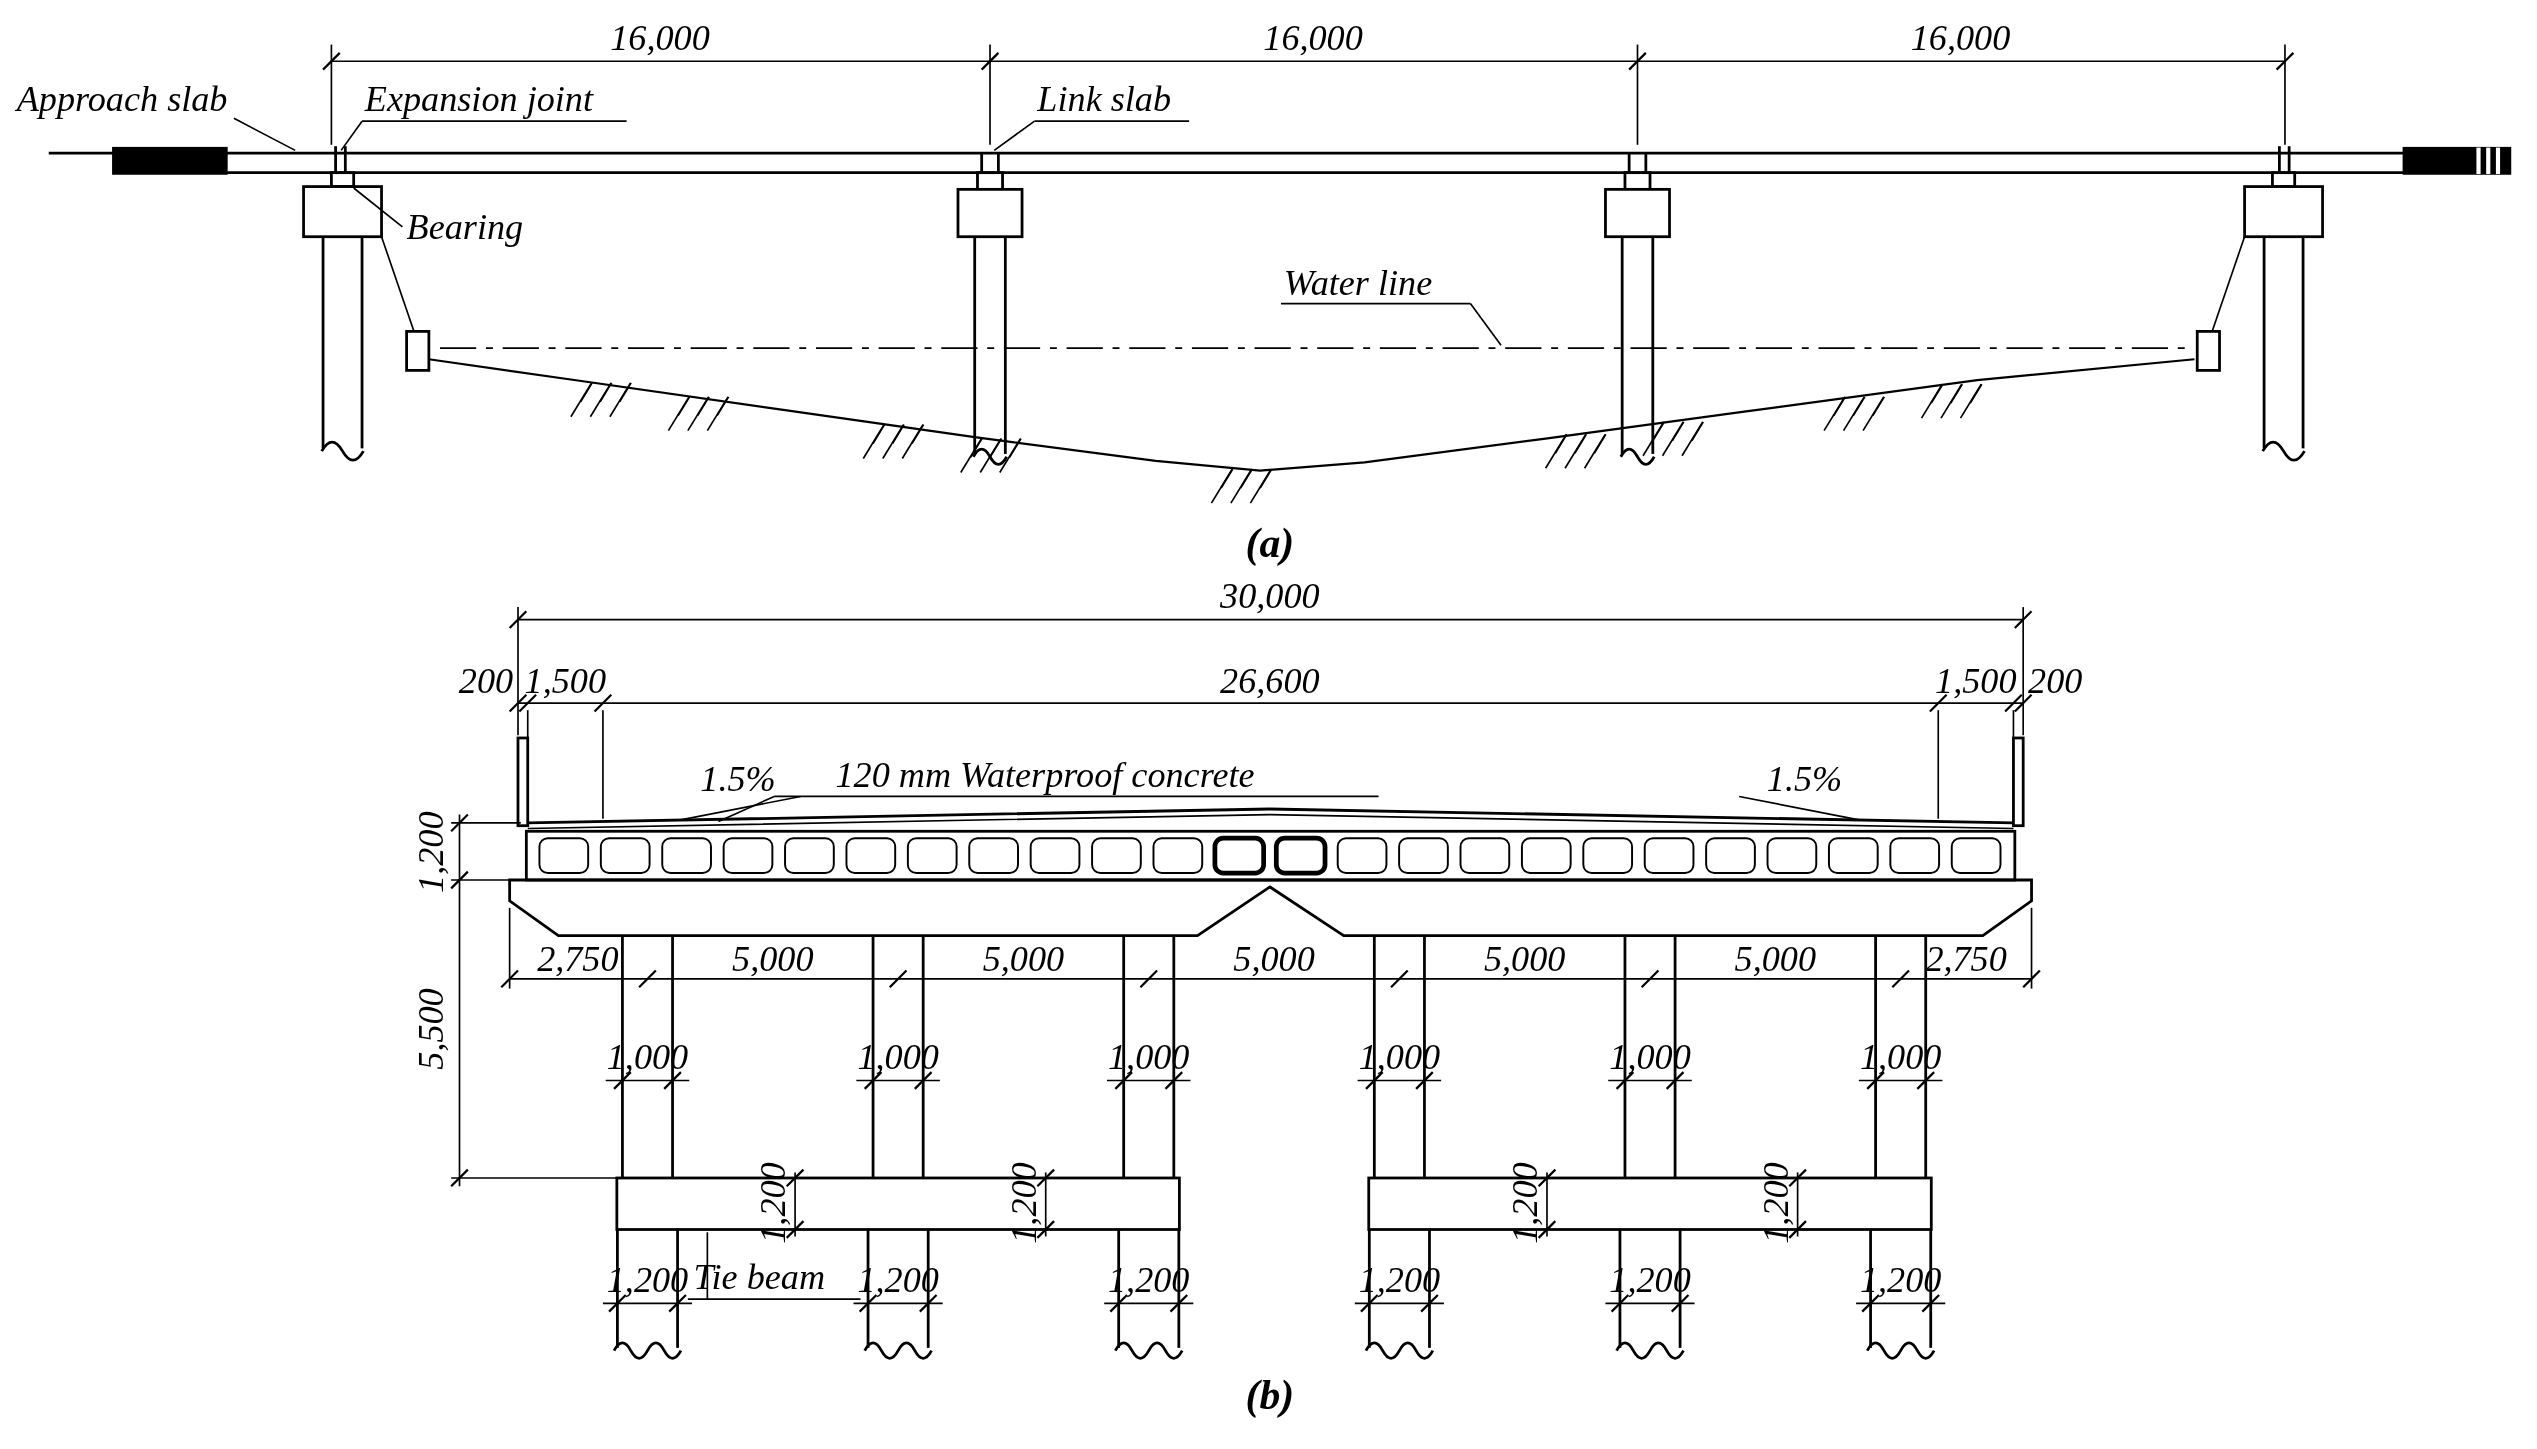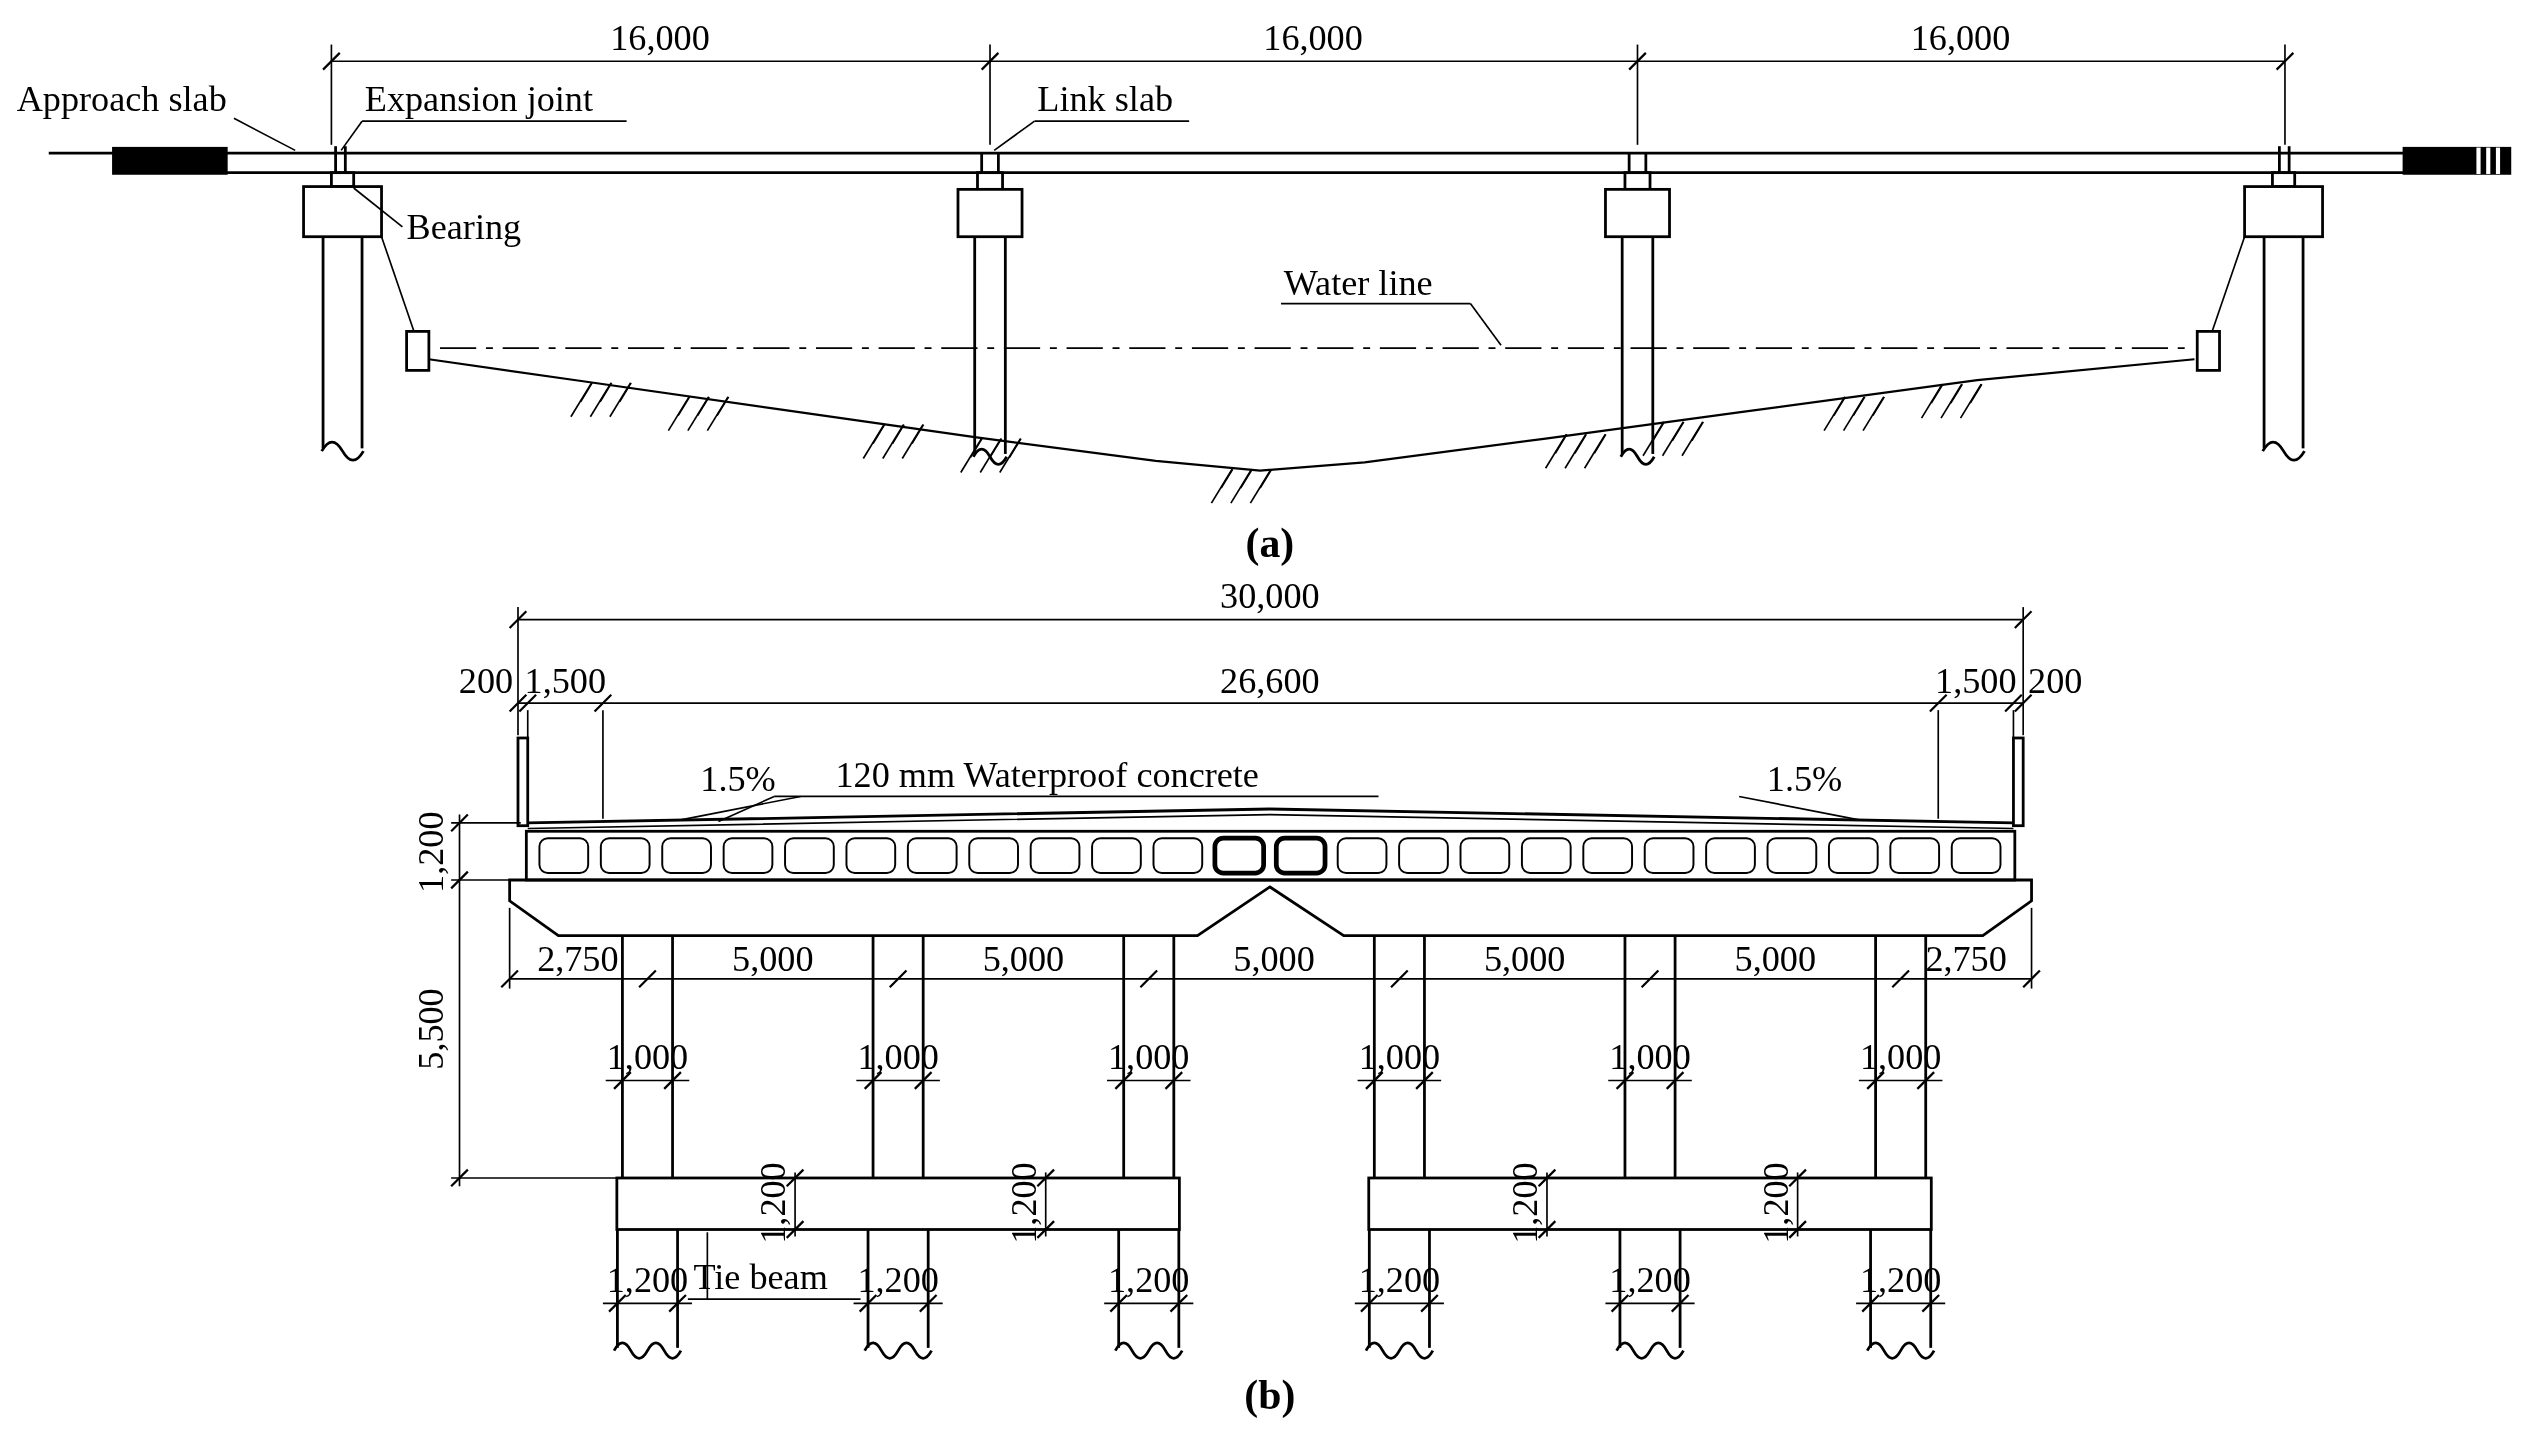--- a/index.html
+++ b/index.html
@@ -1,16 +1,16 @@
 <!DOCTYPE html>
 <html style="font-size:11px"><head>
 <meta charset="utf-8">
 <style>
   html,body{margin:0;padding:0;background:#ffffff;}
-  .page{width:100%;}
+  .page{width:100%;font-style:italic;}
   svg{display:block;width:100%;height:auto;background:#fff;}
   .ln{stroke:#000;fill:none;stroke-width:2;}
   .thin{stroke:#000;fill:none;stroke-width:1.2;}
   .t{stroke-width:1.6;}
   .solid{fill:#000;stroke:#000;stroke-width:1;}
   .wht{fill:#fff;stroke:#000;stroke-width:2;}
   text{font-family:"Liberation Serif","DejaVu Serif",serif;font-size:26px;fill:#000;stroke:none;}
   .tm{text-anchor:middle;}
   .cap{font-size:30px;font-weight:bold;text-anchor:middle;}
 </style>

